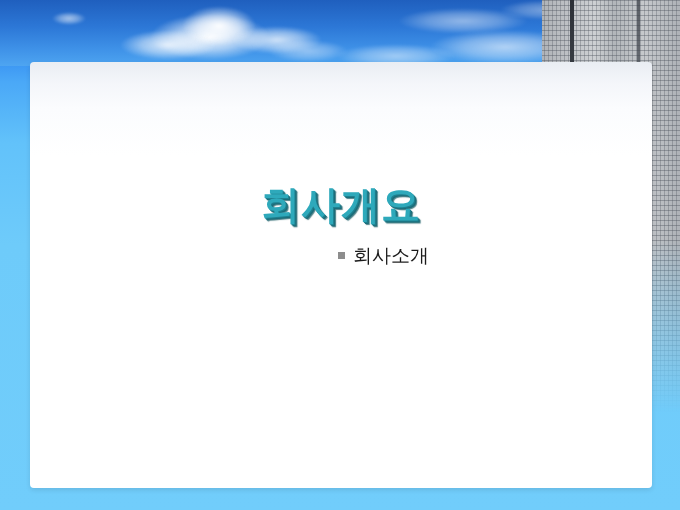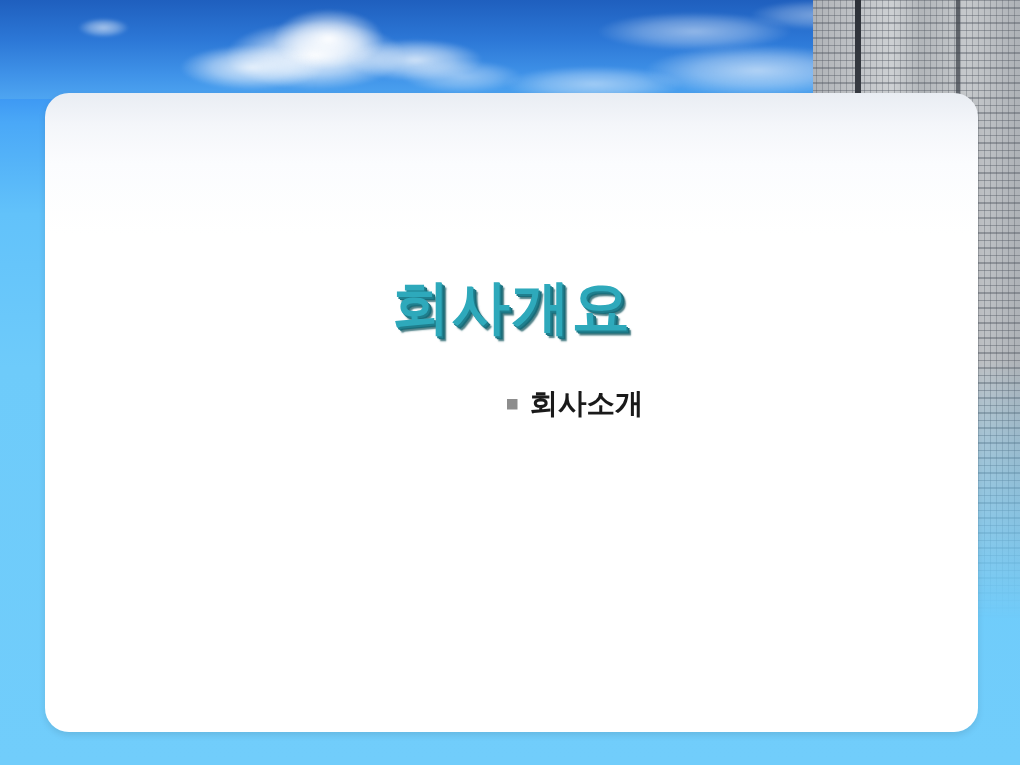--- a/index.html
+++ b/index.html
@@ -101,21 +101,21 @@
             mask-image: linear-gradient(to bottom, #000 0%, #000 52%, rgba(0,0,0,0) 88%);
   }
 
   
   .content-panel {
     position: absolute;
     left: 30px;
     top: 62px;
     width: 622px;
     height: 426px;
-    border-radius: 16px;
+    border-radius: 4px;
     background: linear-gradient(to bottom,
         #e9edf3 0%,
         #f4f6fa 5%,
         #fbfcfe 11%,
         #ffffff 22%,
         #ffffff 100%);
     box-shadow: 0 2px 5px rgba(0,0,0,.10);
   }
 
   
@@ -143,25 +143,24 @@
     top: 182px;
     margin: 0;
     padding: 0;
     list-style: none;
   }
   .bullet-item {
     display: flex;
     align-items: center;
     margin-bottom: 3px;
     font-size: 19px;
-    font-weight: bold;
+    font-weight: normal;
     color: #1a1a1a;
     line-height: 1.22;
     white-space: nowrap;
-    margin-top: 14px;
   }
   .bullet-marker {
     width: 7px;
     height: 7px;
     background: #8d8d8d;
     margin-right: 8px;
     flex: 0 0 auto;
   }
 </style>
 </head>

